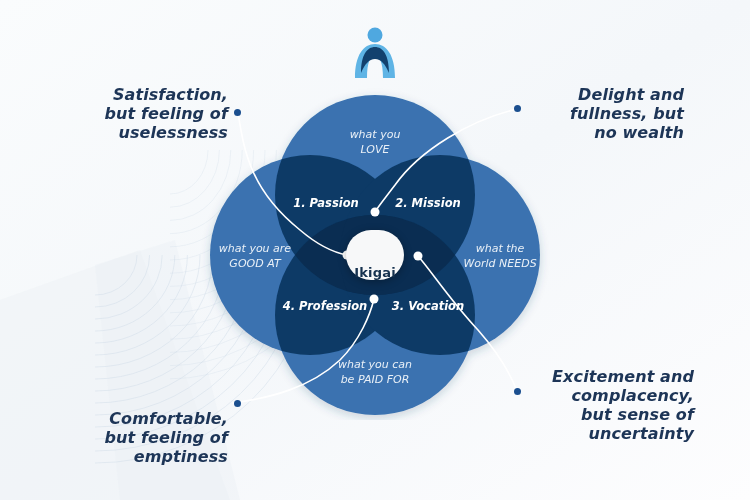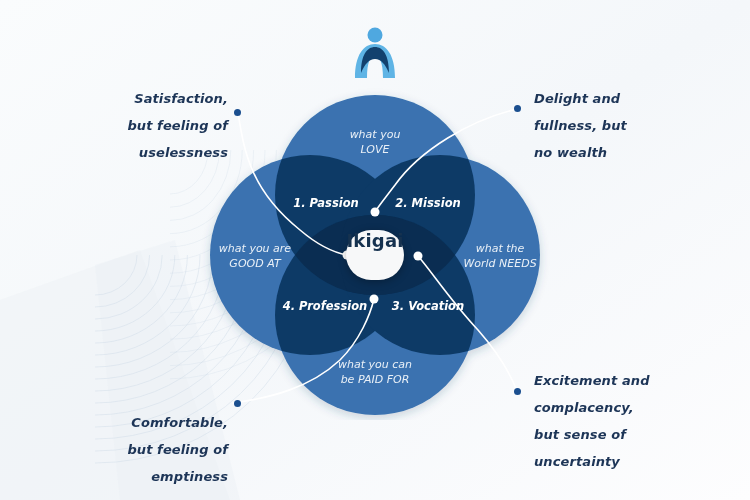--- a/index.html
+++ b/index.html
@@ -36,28 +36,28 @@
     left: 195px;
     top: 80px;
     width: 360px;
     height: 340px;
   }
   
   .caption {
     position: absolute;
     font-style: italic;
     font-weight: 600;
-    font-size: 13px;
-    line-height: 27px;
+    font-size: 16px;
+    line-height: 19px;
     color: #1d3557;
     letter-spacing: 0.1px;
     white-space: pre-line;
   }
   .caption.left  { text-align: right; }
-  .caption.right { text-align: left; font-style: italic; }
+  .caption.right { text-align: right; font-style: italic; }
 
   #cap-tl { left: 96px;  top: 85px;  width: 132px; }
   #cap-bl { left: 96px;  top: 371px; width: 132px; margin-top: 38px; }
   #cap-tr { left: 534px; top: 85px;  width: 150px; }
   #cap-br { left: 534px; top: 367px; width: 160px; }
 
   .bullet {
     position: absolute;
     width: 7px;
     height: 7px;
@@ -73,23 +73,23 @@
   #ikigai-card {
     position: absolute;
     left: 346px;
     top: 230px;
     width: 58px;
     height: 50px;
     background: #f7f8f9;
     border-radius: 25px;
     box-shadow: 0 2px 8px rgba(0,0,0,0.28);
     display: flex;
-    align-items: flex-start;
+    align-items: flex-end;
     justify-content: center;
-    font-size: 18px;
+    font-size: 13px;
     font-weight: 700;
     color: #16324f;
     letter-spacing: 0.2px;
   }
 
   .venn-txt {
     fill: #e9f0f7;
     font-family: "DejaVu Sans", "Liberation Sans", sans-serif;
     font-style: italic;
     font-size: 11px;

